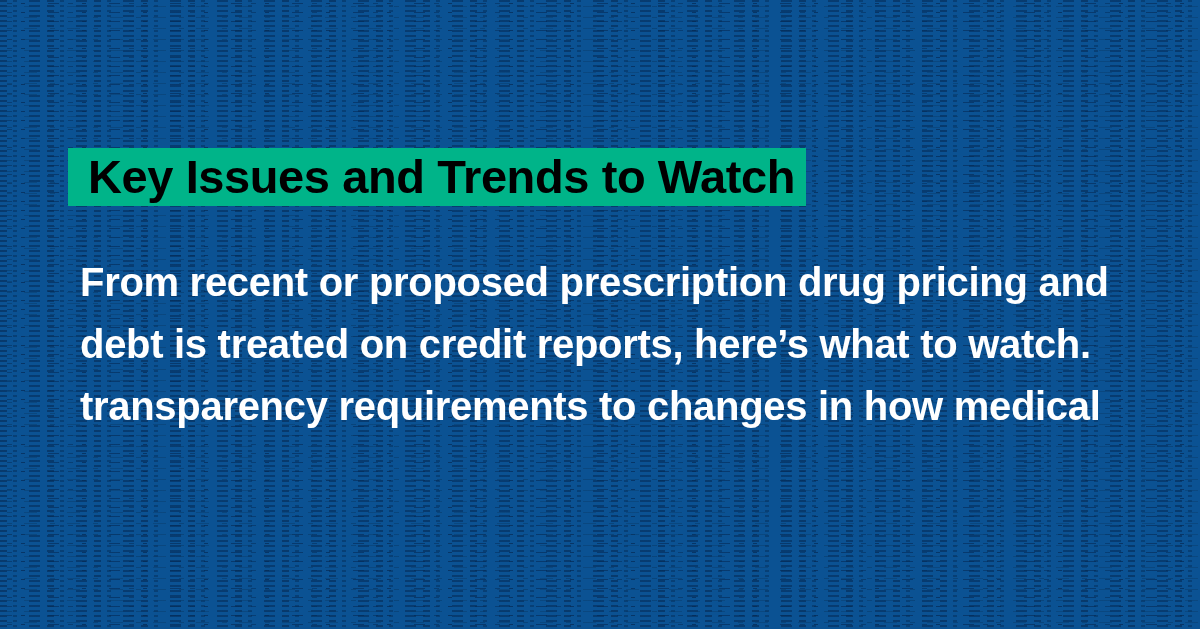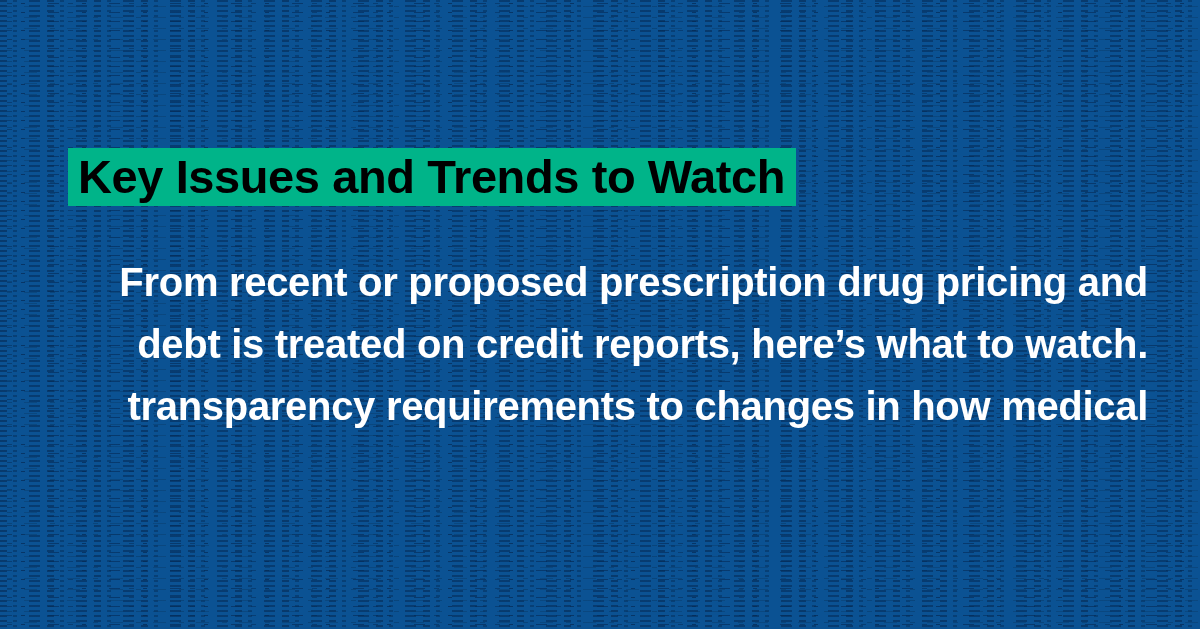--- a/index.html
+++ b/index.html
@@ -138,35 +138,34 @@
   }
 
   .headline {
     display: inline-block;
     background-color: #00b489;
     color: #000000;
     font-size: 47px;
     font-weight: bold;
     line-height: 58px;
     letter-spacing: -0.4px;
-    padding: 0 11px 0 10px;
+    padding: 0 11px 0 20px;
     white-space: nowrap;
   }
 
   .body-copy {
     position: absolute;
-    left: 68px;
+    left: 80px;
     top: 251px;
     width: 1080px;
     color: #ffffff;
     font-size: 40px;
     font-weight: bold;
     line-height: 62px;
     letter-spacing: -0.3px;
-    text-align: right;
   }
 
   .body-line {
     display: block;
     white-space: nowrap;
   }
 </style>
 </head>
 <body>
 

